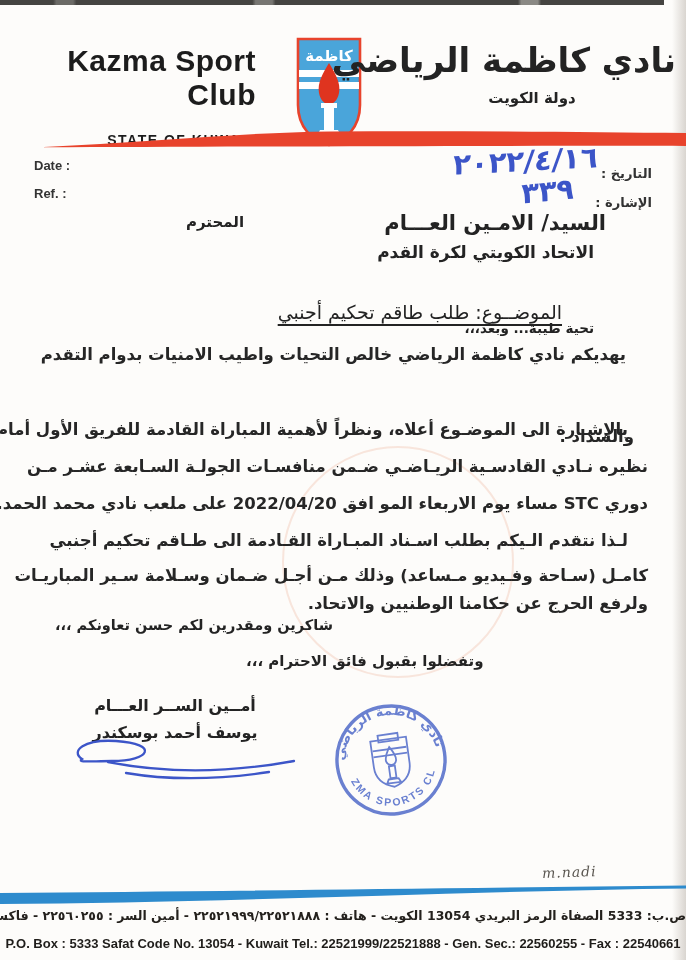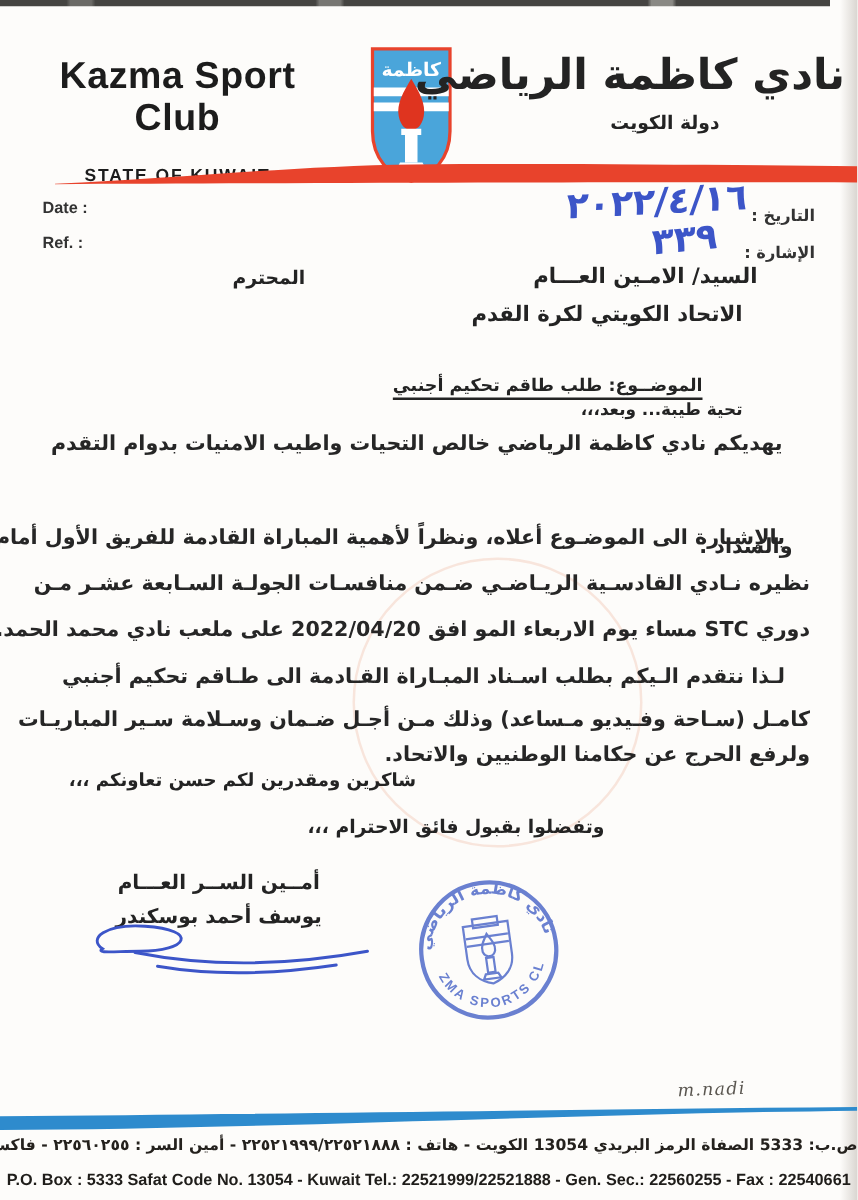--- a/index.html
+++ b/index.html
@@ -10,39 +10,39 @@
   }
   .abs{position:absolute;}
   .ar{direction:rtl;unicode-bidi:plaintext;font-family:"DejaVu Sans",sans-serif;white-space:nowrap;color:#232323;}
   .en{font-family:"Liberation Sans","DejaVu Sans",sans-serif;color:#1c1c1c;}
 
   .scan-top{left:0;top:0;width:664px;height:5px;
     background:linear-gradient(to right,#454441 0 8%,#6b6a66 8.5% 11%,#454441 11.5% 38%,#777672 38.5% 41%,#454441 41.5% 78%,#8a8984 78.5% 81%,#454441 81.5% 100%);}
   .scan-right{right:0;top:0;width:14px;height:960px;
     background:linear-gradient(to left,#d9d5d0,rgba(255,255,255,0));}
 
-  .hdr-en{left:28px;top:44px;width:228px;text-align:center;}
+  .hdr-en{left:28px;top:44px;width:228px;text-align:right;}
   .hdr-en .t1{font-size:30px;font-weight:bold;letter-spacing:.5px;}
   .hdr-en .t2{font-size:14px;font-weight:bold;letter-spacing:1.5px;margin-top:20px;}
 
   .hdr-ar{left:388px;top:40px;width:288px;text-align:center;}
   .hdr-ar .t1{font-size:34px;font-weight:bold;}
   .hdr-ar .t2{font-size:15px;font-weight:bold;margin-top:9px;letter-spacing:2px;}
 
   .meta-label{font-size:13px;font-weight:bold;color:#333;}
   .hand{color:#3c55c8;font-weight:bold;white-space:nowrap;}
   .hand-date{right:88px;top:144px;font-size:29px;letter-spacing:2px;transform:rotate(-3deg) skewX(-6deg);direction:ltr;}
   .hand-ref{right:112px;top:174px;font-size:29px;letter-spacing:7px;transform:rotate(-6deg) skewX(-6deg);direction:ltr;}
 
-  .addr1{right:80px;top:211px;font-size:17px;font-weight:bold;}
+  .addr1{right:80px;top:211px;font-size:21px;font-weight:bold;}
   .honor{left:186px;top:213px;font-size:15px;font-weight:bold;}
   .addr2{right:92px;top:242px;font-size:17px;font-weight:bold;}
   .salut{right:92px;top:272px;font-size:13.5px;font-weight:bold;margin-top:48px;}
 
-  .subject{right:124px;top:301px;font-size:14px;font-weight:bold;
+  .subject{right:124px;top:301px;font-size:19px;font-weight:normal;
     text-decoration:underline;text-decoration-thickness:2px;text-underline-offset:5px;}
 
   .bl{font-size:16.5px;font-weight:bold;color:#262626;}
   .c1{left:55px;top:617px;font-size:14.5px;font-weight:bold;}
   .c2{left:246px;top:652px;font-size:15px;font-weight:bold;}
 
   .ghost{left:282px;top:446px;width:228px;height:228px;border-radius:50%;
     border:2px solid rgba(233,150,115,.22);}
 
   .sig{left:84px;top:692px;width:182px;text-align:center;font-size:16px;font-weight:bold;line-height:27px;}

